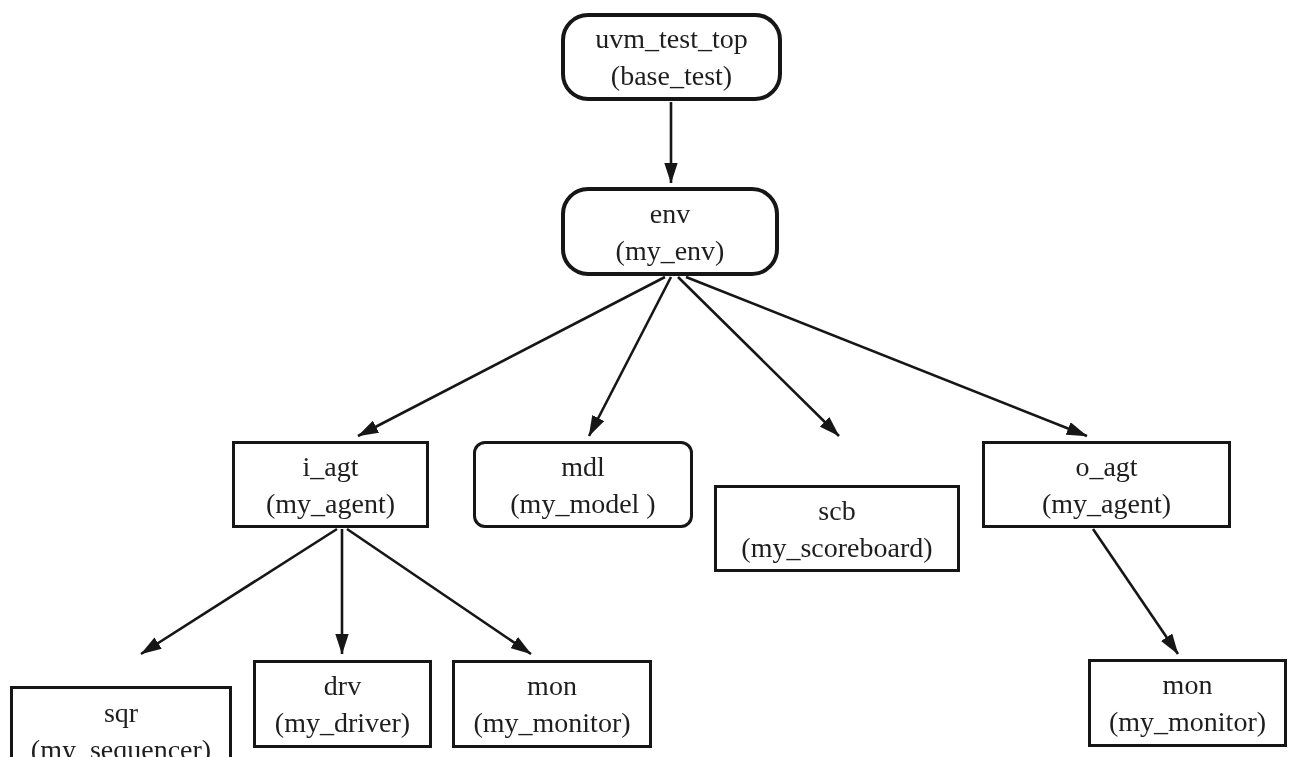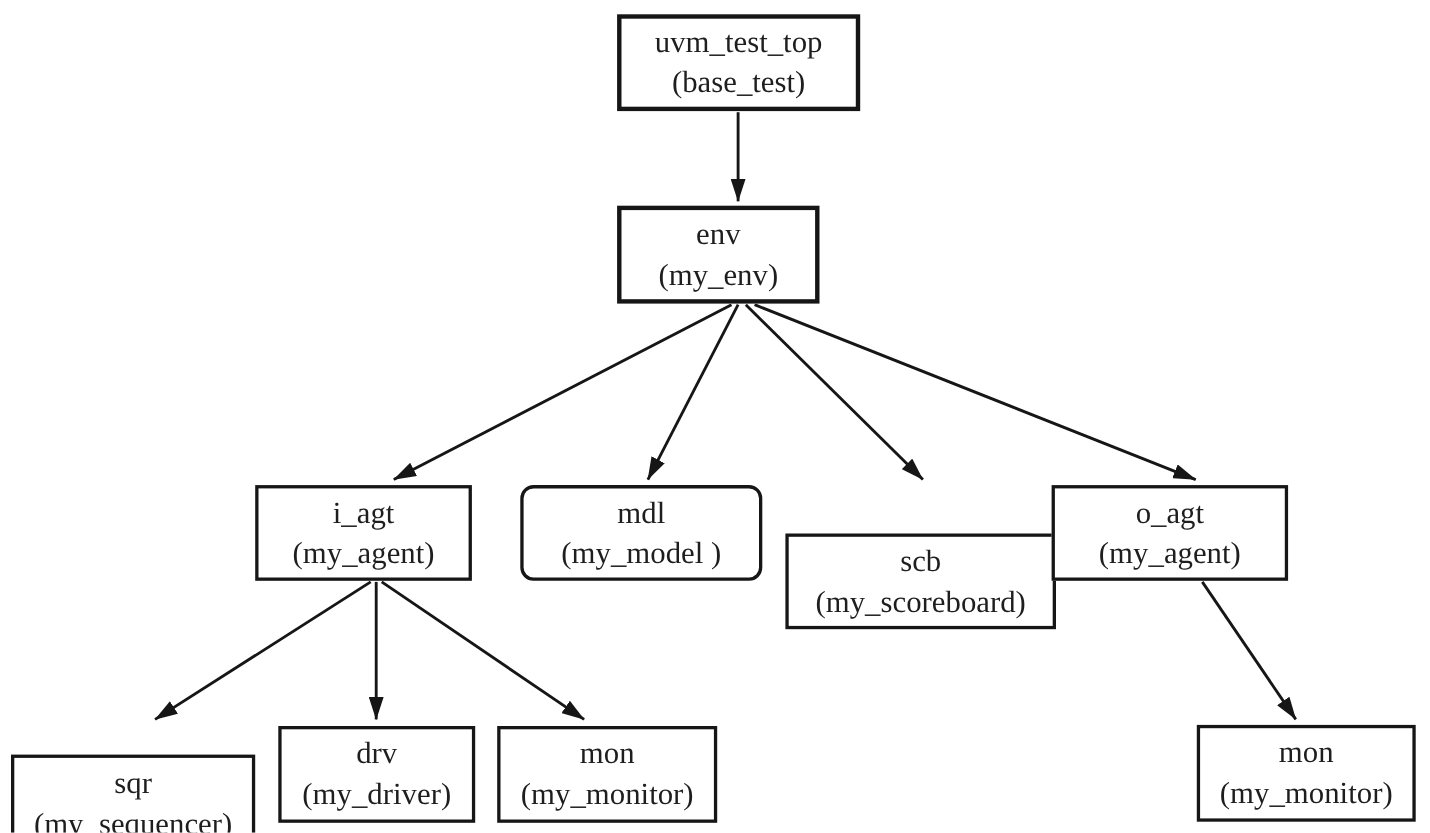--- a/index.html
+++ b/index.html
@@ -21,21 +21,21 @@
     box-sizing: border-box;
     background: #ffffff;
     border: 3px solid #161616;
     display: flex;
     flex-direction: column;
     align-items: center;
     justify-content: center;
     text-align: center;
     color: #1e1e1e;
   }
-  .node.thick { border-width: 4px; }
+  .node.thick { border-width: 4px; border-radius: 27px; }
   .node .lbl {
     font-size: 28px;
     line-height: 37px;
     white-space: nowrap;
   }
   .watermark {
     position: absolute;
     right: 7px;
     bottom: 2px;
     z-index: 5;
@@ -64,37 +64,37 @@
       <line x1="337" y1="529" x2="141" y2="654" stroke="#161616" stroke-width="2.6" marker-end="url(#ah)"></line>
       <line x1="342" y1="529" x2="342" y2="654" stroke="#161616" stroke-width="2.6" marker-end="url(#ah)"></line>
       <line x1="347" y1="529" x2="531" y2="654" stroke="#161616" stroke-width="2.6" marker-end="url(#ah)"></line>
       <line x1="1093" y1="529" x2="1178" y2="654" stroke="#161616" stroke-width="2.6" marker-end="url(#ah)"></line>
     </svg>
   <div id="nodes">
       <div class="node thick" style="left: 561px; top: 13px; width: 221px; height: 88px;">
         <div class="lbl">uvm_test_top</div>
         <div class="lbl">(base_test)</div>
       </div>
-      <div class="node thick" style="left: 561px; top: 187px; width: 184px; height: 89px;">
+      <div class="node thick" style="left: 561px; top: 187px; width: 218px; height: 89px;">
         <div class="lbl">env</div>
         <div class="lbl">(my_env)</div>
       </div>
       <div class="node" style="left: 232px; top: 441px; width: 197px; height: 87px;">
         <div class="lbl">i_agt</div>
         <div class="lbl">(my_agent)</div>
       </div>
       <div class="node" style="left: 473px; top: 441px; width: 220px; height: 87px; border-radius: 12px;">
         <div class="lbl">mdl</div>
         <div class="lbl">(my_model )</div>
       </div>
       <div class="node" style="left: 714px; top: 441px; width: 246px; height: 87px; margin-top: 44px;">
         <div class="lbl">scb</div>
         <div class="lbl">(my_scoreboard)</div>
       </div>
-      <div class="node" style="left: 956px; top: 441px; width: 215px; height: 87px;">
+      <div class="node" style="left: 982px; top: 441px; width: 249px; height: 87px;">
         <div class="lbl">o_agt</div>
         <div class="lbl">(my_agent)</div>
       </div>
       <div class="node" style="left: 10px; top: 686px; width: 222px; height: 89px;">
         <div class="lbl">sqr</div>
         <div class="lbl">(my_sequencer)</div>
       </div>
       <div class="node" style="left: 253px; top: 660px; width: 179px; height: 88px;">
         <div class="lbl">drv</div>
         <div class="lbl">(my_driver)</div>

